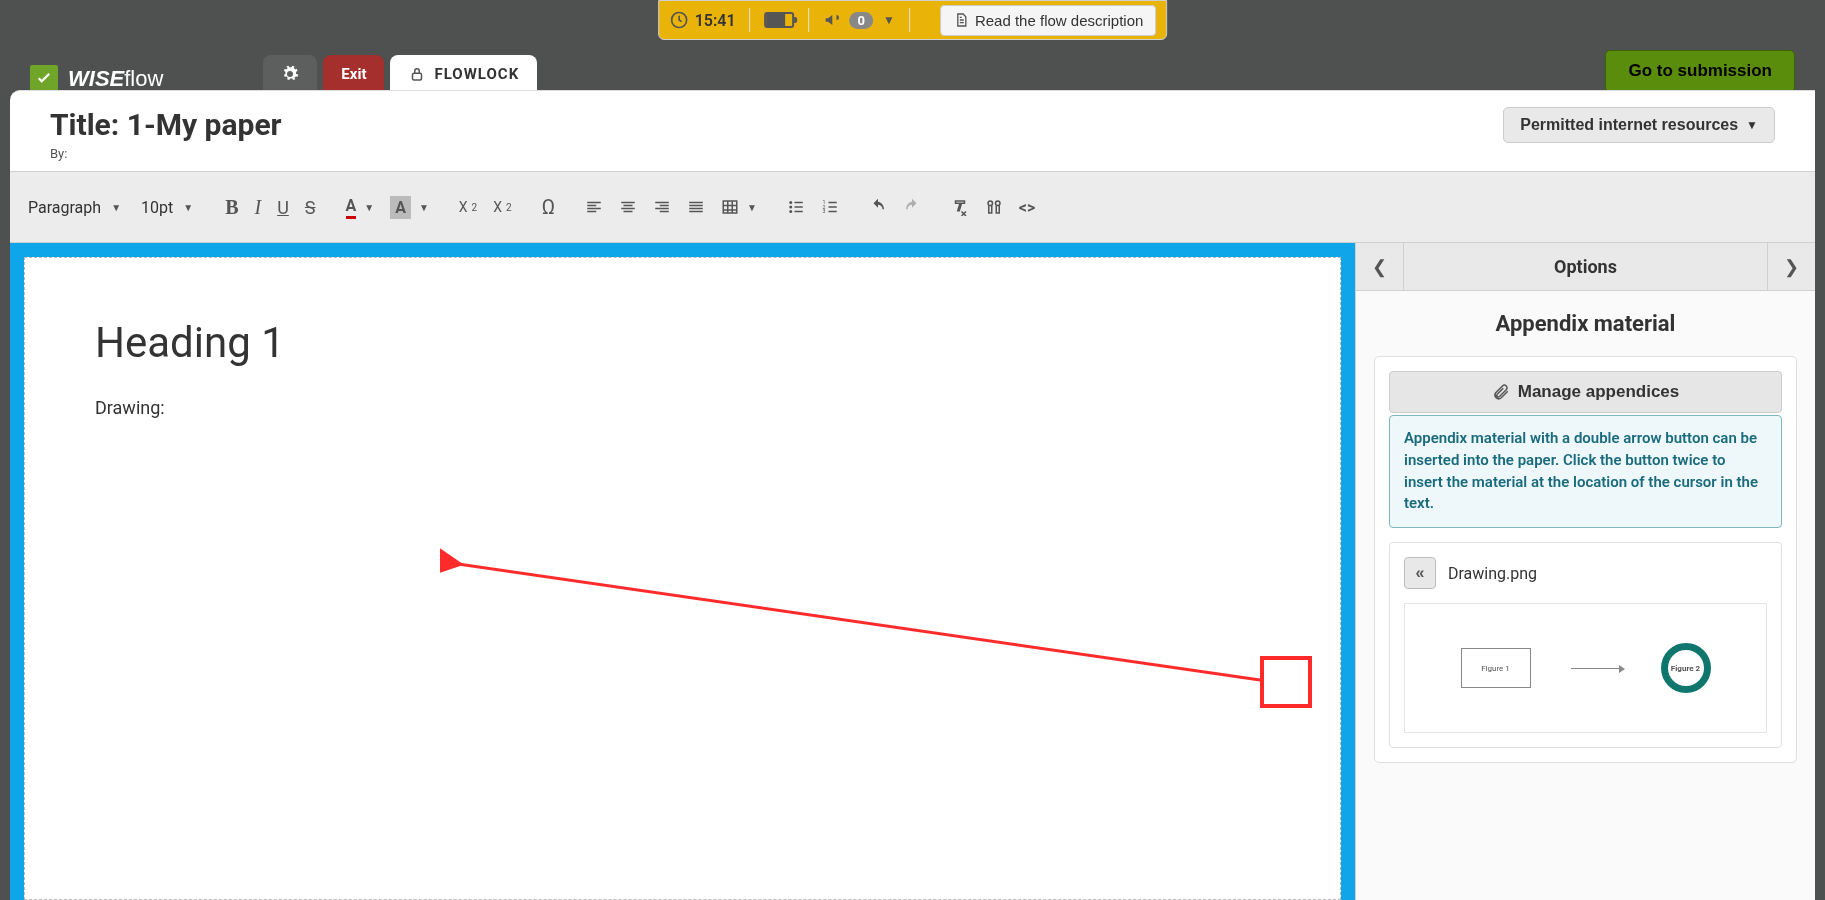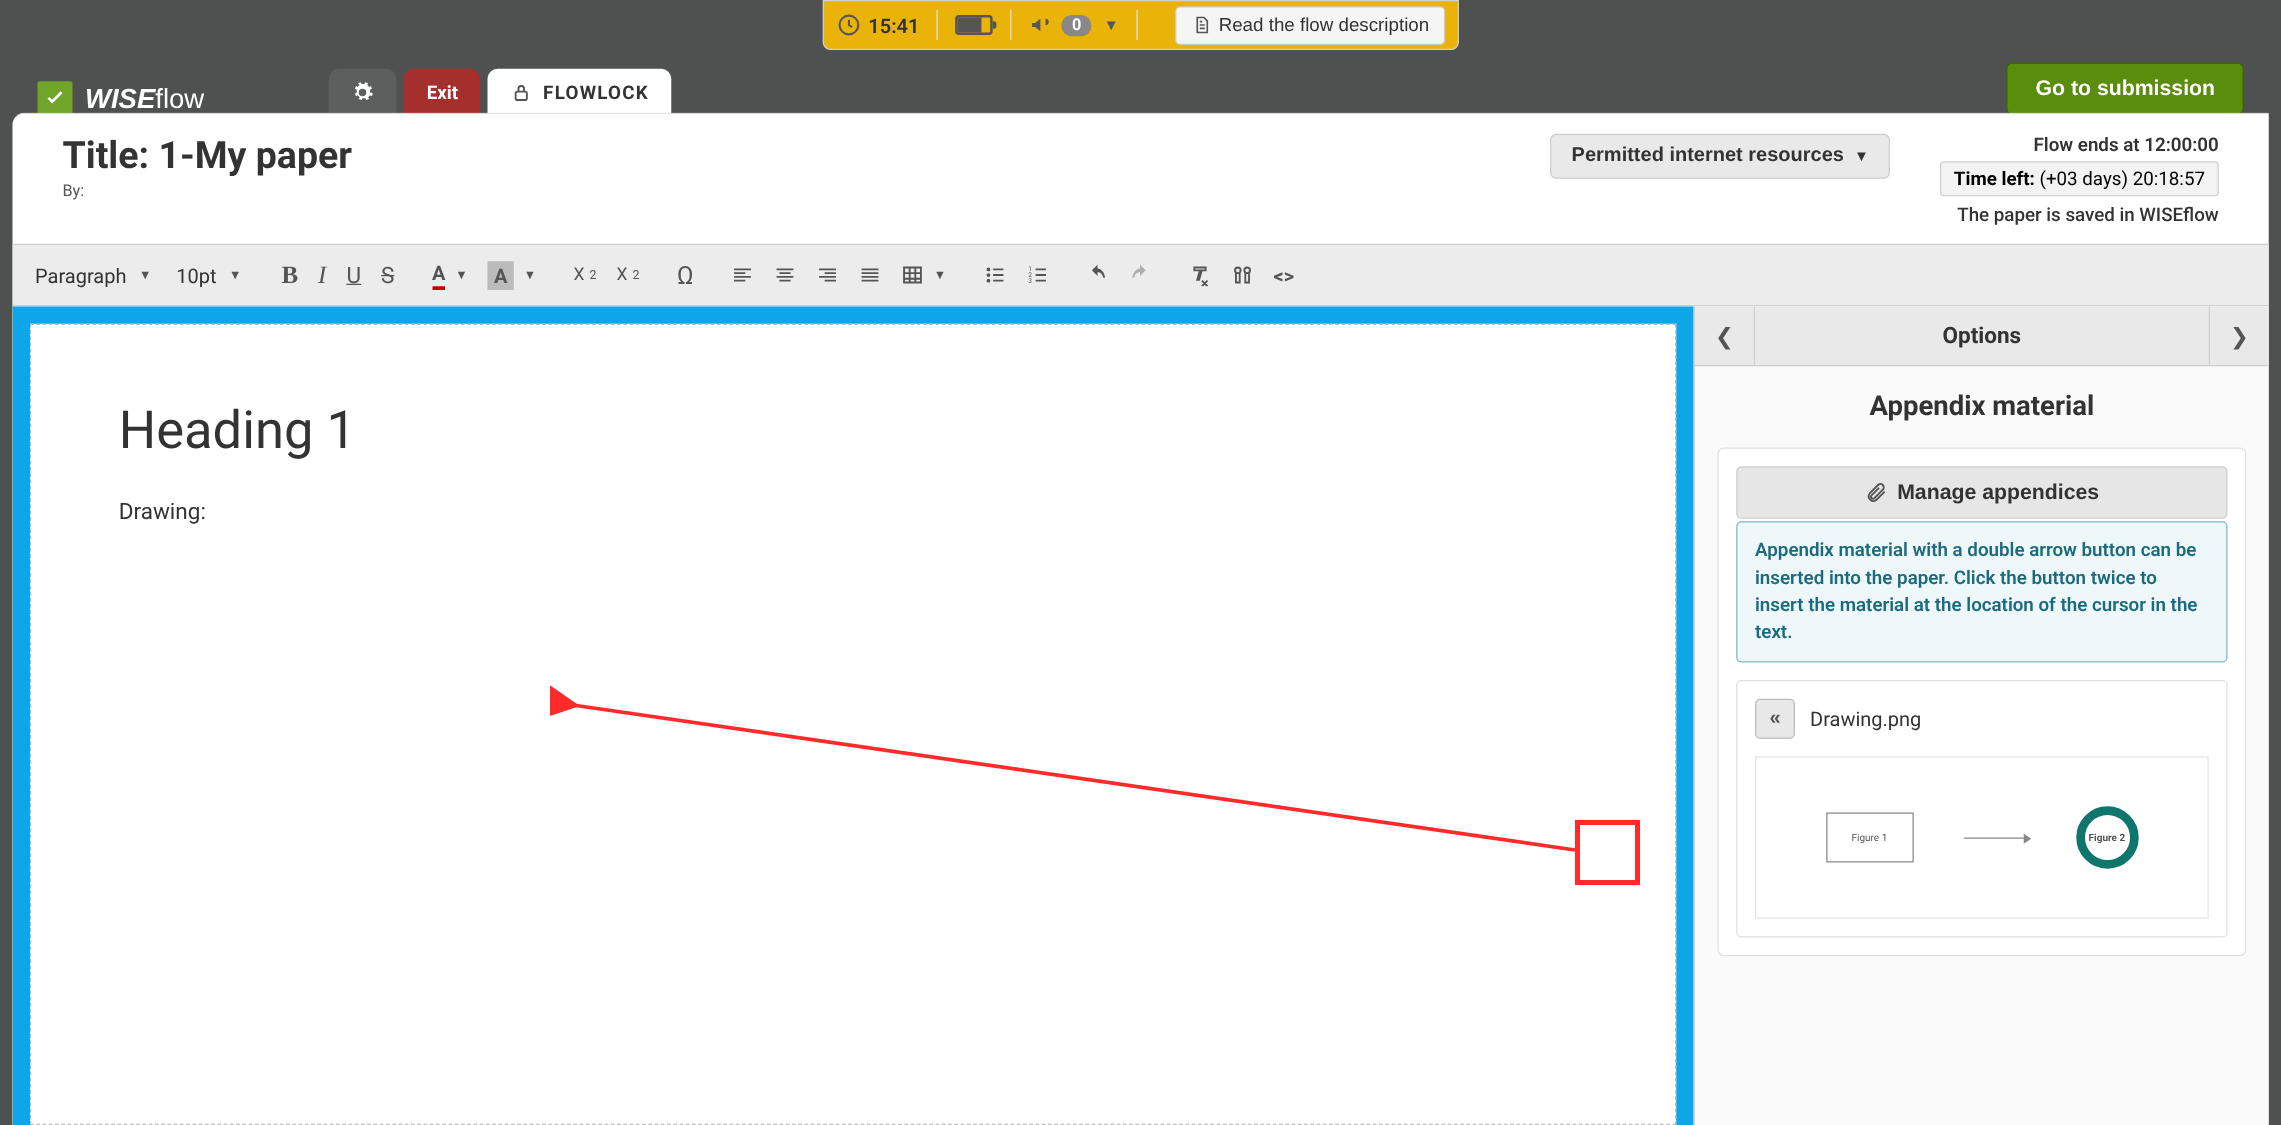--- a/index.html
+++ b/index.html
@@ -21,35 +21,35 @@
   .brand .logo { width:28px; height:28px; background:#6fa528; display:flex; align-items:center; justify-content:center; border-radius:2px; }
   .brand .logo svg { width:18px; height:18px; fill:#fff; }
   .brand span { color:#fff; font-size:22px; font-weight:700; font-family: "Segoe UI", sans-serif; font-style: italic;}
   .brand span em { font-style:normal; font-weight:500; }
   .tabbtn { height:38px; padding:0 18px; display:flex; align-items:center; gap:8px; font-size:15px; font-weight:700; border-top-left-radius:8px; border-top-right-radius:8px; margin-right:6px; cursor:pointer; }
   .tabbtn.settings { background:#5d5e5e; color:#fff; }
   .tabbtn.exit { background:#a42f2c; color:#fff; }
   .tabbtn.flowlock { background:#fff; color:#333; letter-spacing:1px; }
   .tabbtn svg { width:18px; height:18px; }
   .nav-spacer { flex:1; }
-  .go-sub { background:#5a8d0c; color:#ffffff; border:1px solid #3a6400; border-radius:5px; padding:10px 22px; font-size:17px; font-weight:700; align-self:center; cursor:pointer; }
+  .go-sub { background:#5a8d0c; color:#000000; border:1px solid #3a6400; border-radius:5px; padding:10px 22px; font-size:17px; font-weight:700; align-self:center; cursor:pointer; }
 
   .panel { position:absolute; top:90px; left:10px; right:10px; bottom:0; background:#fff; border-radius:10px 0 0 0; overflow:hidden; border-top:1px solid #ddd; }
   .panel-inner { position:absolute; inset:0; display:flex; flex-direction:column; }
   .docheader { padding:16px 40px 10px 40px; display:flex; align-items:flex-start; }
   .titleblock h1 { font-size:30px; font-weight:700; color:#333; }
   .titleblock .by { font-size:13px; color:#555; margin-top:4px; }
   .docheader .spacer { flex:1; }
   .perm { background:#e9e9e9; border:1px solid #ccc; border-radius:5px; padding:8px 16px; font-size:16px; font-weight:700; color:#333; display:flex; align-items:center; gap:8px; cursor:pointer; }
   .rightinfo { margin-left:40px; text-align:right; }
   .rightinfo .line { font-size:15px; color:#333; font-weight:600; margin-bottom:4px; }
   .rightinfo .timeleft { display:inline-block; padding:4px 10px; border:1px solid #d0d0d0; border-radius:3px; background:#f3f3f3; font-size:15px; }
   .rightinfo .timeleft b { font-weight:700; }
 
-  .toolbar { background:#ececec; border-top:1px solid #d0d0d0; border-bottom:1px solid #d0d0d0; padding:8px 10px; display:flex; align-items:center; gap:4px; }
+  .toolbar { background:#ececec; border-top:1px solid #d0d0d0; border-bottom:1px solid #d0d0d0; padding:19px 10px; display:flex; align-items:center; gap:4px; }
   .tb-item { padding:4px 6px; color:#555; font-size:14px; display:flex; align-items:center; gap:4px; cursor:pointer; border-radius:3px; }
   .tb-sep { width:10px; }
   .tb-select { padding:4px 8px; font-size:16px; color:#333; display:flex; align-items:center; gap:10px; cursor:pointer; }
   .tb-select .caret { font-size:10px; color:#555; }
   .tb-item.bold { font-weight:800; font-size:20px; font-family: Georgia, serif; }
   .tb-item.ital { font-style:italic; font-size:20px; font-family: Georgia, serif; }
   .tb-item.und { text-decoration:underline; font-size:18px; }
   .tb-item.strike { text-decoration:line-through; font-size:18px; }
   .tb-item svg { width:18px; height:18px; fill:#555; }
   .tb-fg { border-bottom:3px solid #c00; padding-bottom:1px; font-weight:700; font-size:16px; }
@@ -148,29 +148,20 @@
   <div class="docheader">
     <div class="titleblock">
       <h1>Title: 1-My paper</h1>
       <div class="by">By:</div>
     </div>
     <div class="spacer"></div>
     <button class="perm">
       <span>Permitted internet resources</span>
       <span style="font-size:12px;">▼</span>
     </button>
-    <div class="rightinfo">
-      <div class="line">Flow ends at 12:00:00</div>
-      <div class="timeleft">
-        <b>Time left:</b>
-        <span>(+03 days)</span>
-        <span>20:18:57</span>
-      </div>
-      <div class="line" style="margin-top:6px;font-weight:500;">The paper is saved in WISEflow</div>
-    </div>
   </div>
 
   <div class="toolbar">
     <div class="tb-select">
           <span>Paragraph</span>
           <span class="caret">▼</span>
         </div>
     <div class="tb-select">
           <span>10pt</span>
           <span class="caret">▼</span>

